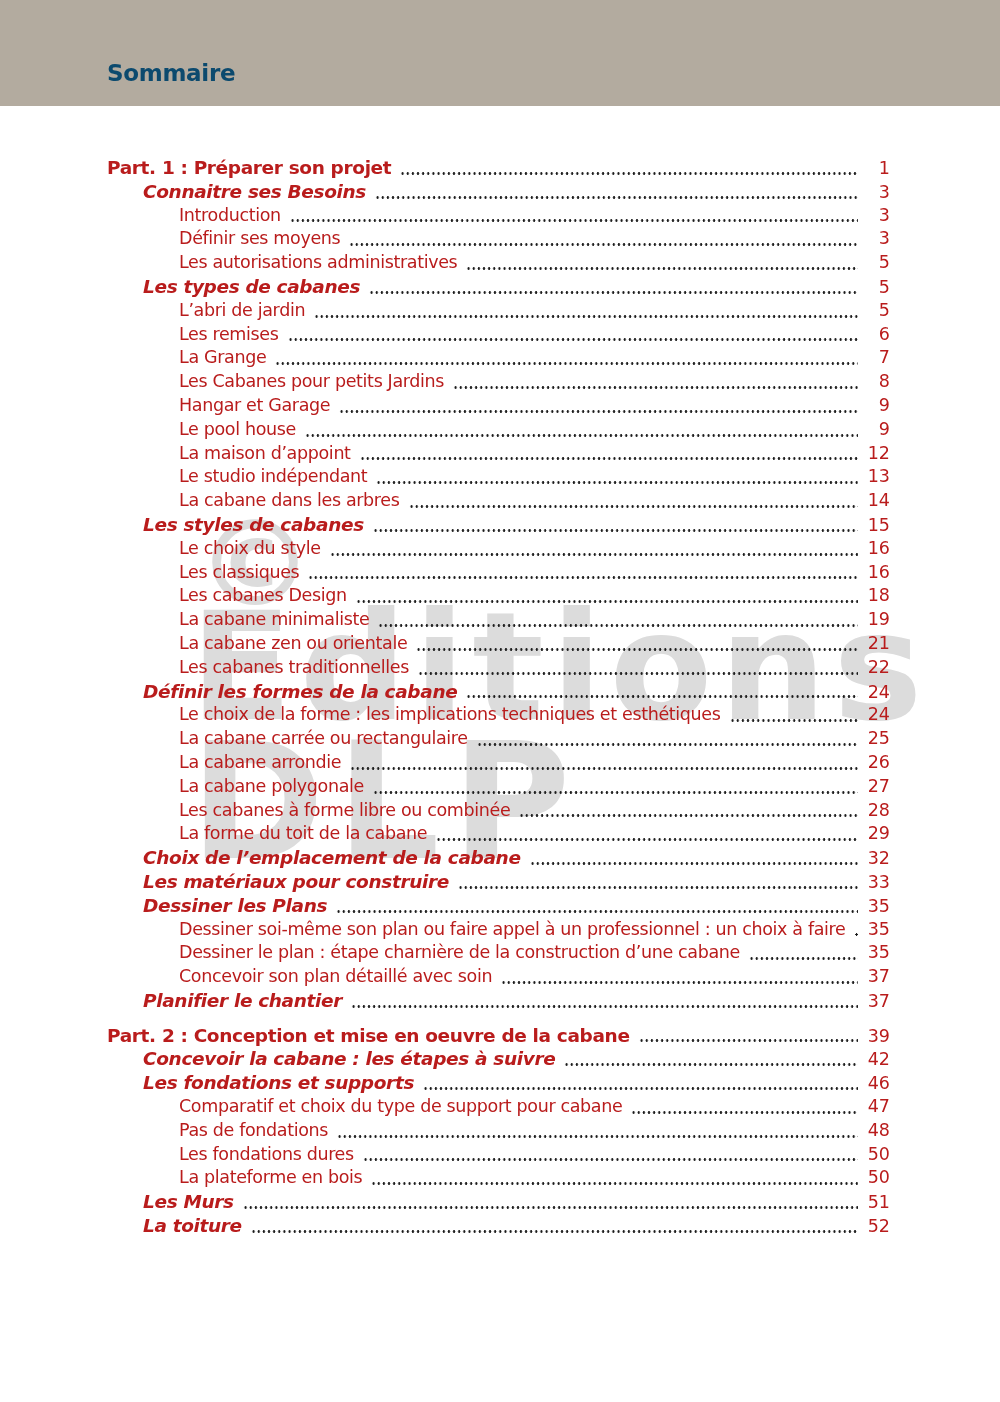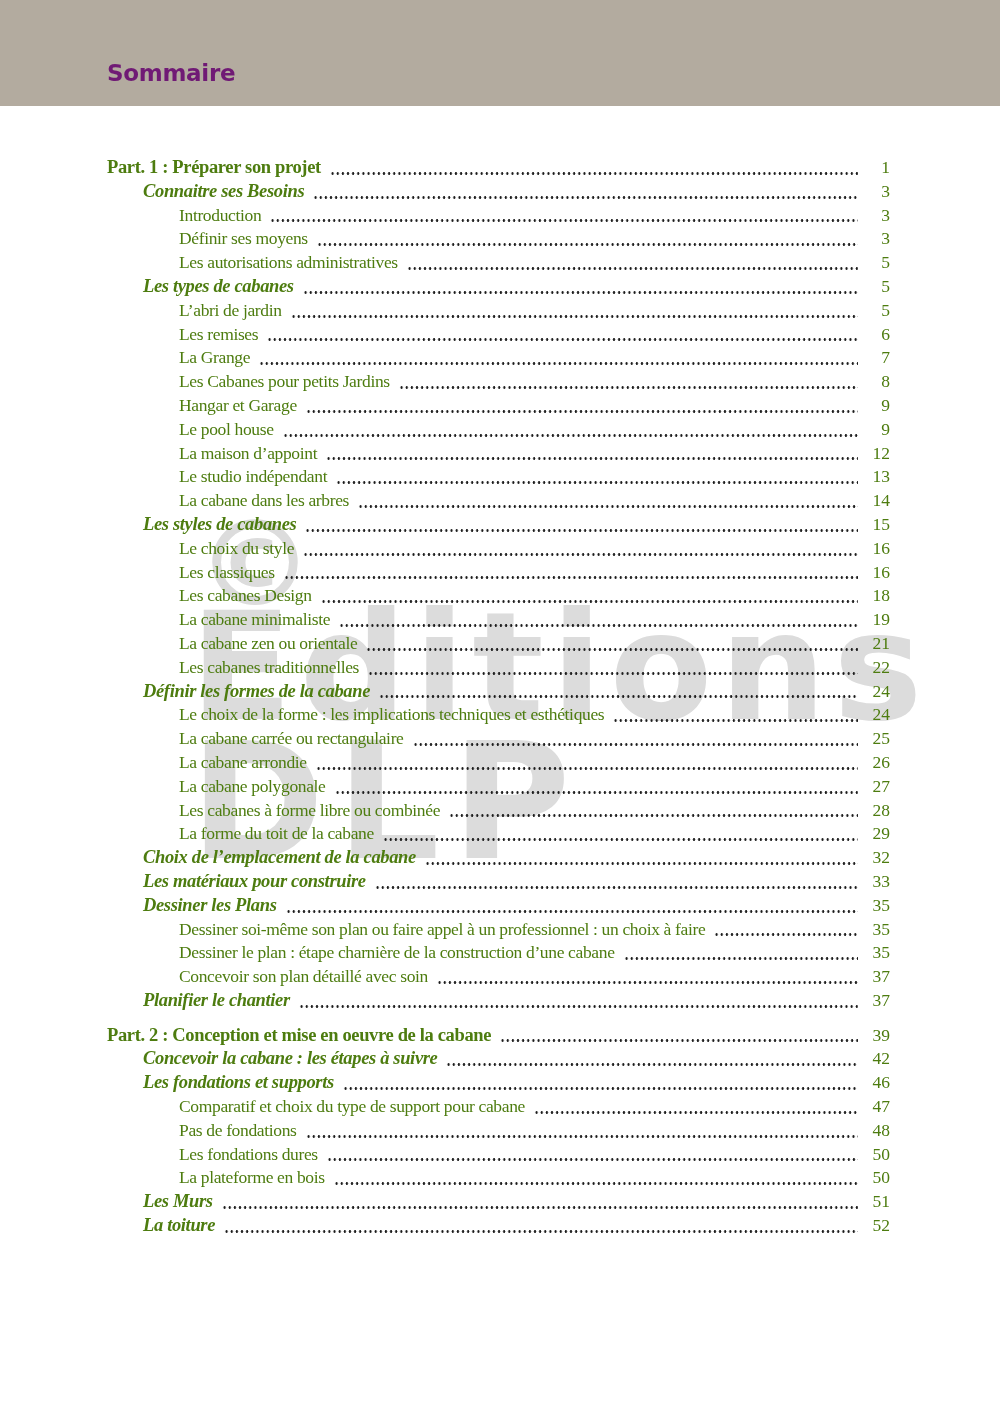--- a/index.html
+++ b/index.html
@@ -90,30 +90,30 @@
     font-size: 17.5px;
     white-space: nowrap;
   }
 </style>
 </head>
 <body>
 
 <div class="page" style="background: rgb(255, 255, 255);">
 
   <div class="header-bar" style="background: rgb(179, 171, 159);">
-    <div class="header-title" style="color: #701a75;">Sommaire</div>
+    <div class="header-title" style="color: #0c4a6e;">Sommaire</div>
   </div>
 
   <div class="watermark" style="color: rgb(220, 220, 220);">
     <div class="wm wm-symbol">©</div>
     <div class="wm wm-editions">Editions</div>
     <div class="wm wm-dlp">DLP</div>
   </div>
 
-  <div class="toc" style="color: #4d7c0f; font-family: Liberation Serif, serif;">
+  <div class="toc" style="color: #b91c1c;">
       <div class="toc-row level-0">
         <span class="toc-label">Part. 1 : Préparer son projet</span>
         <span class="dot-leader"></span>
         <span class="toc-page">1</span>
       </div>
       <div class="toc-row level-1">
         <span class="toc-label">Connaitre ses Besoins</span>
         <span class="dot-leader"></span>
         <span class="toc-page">3</span>
       </div>

